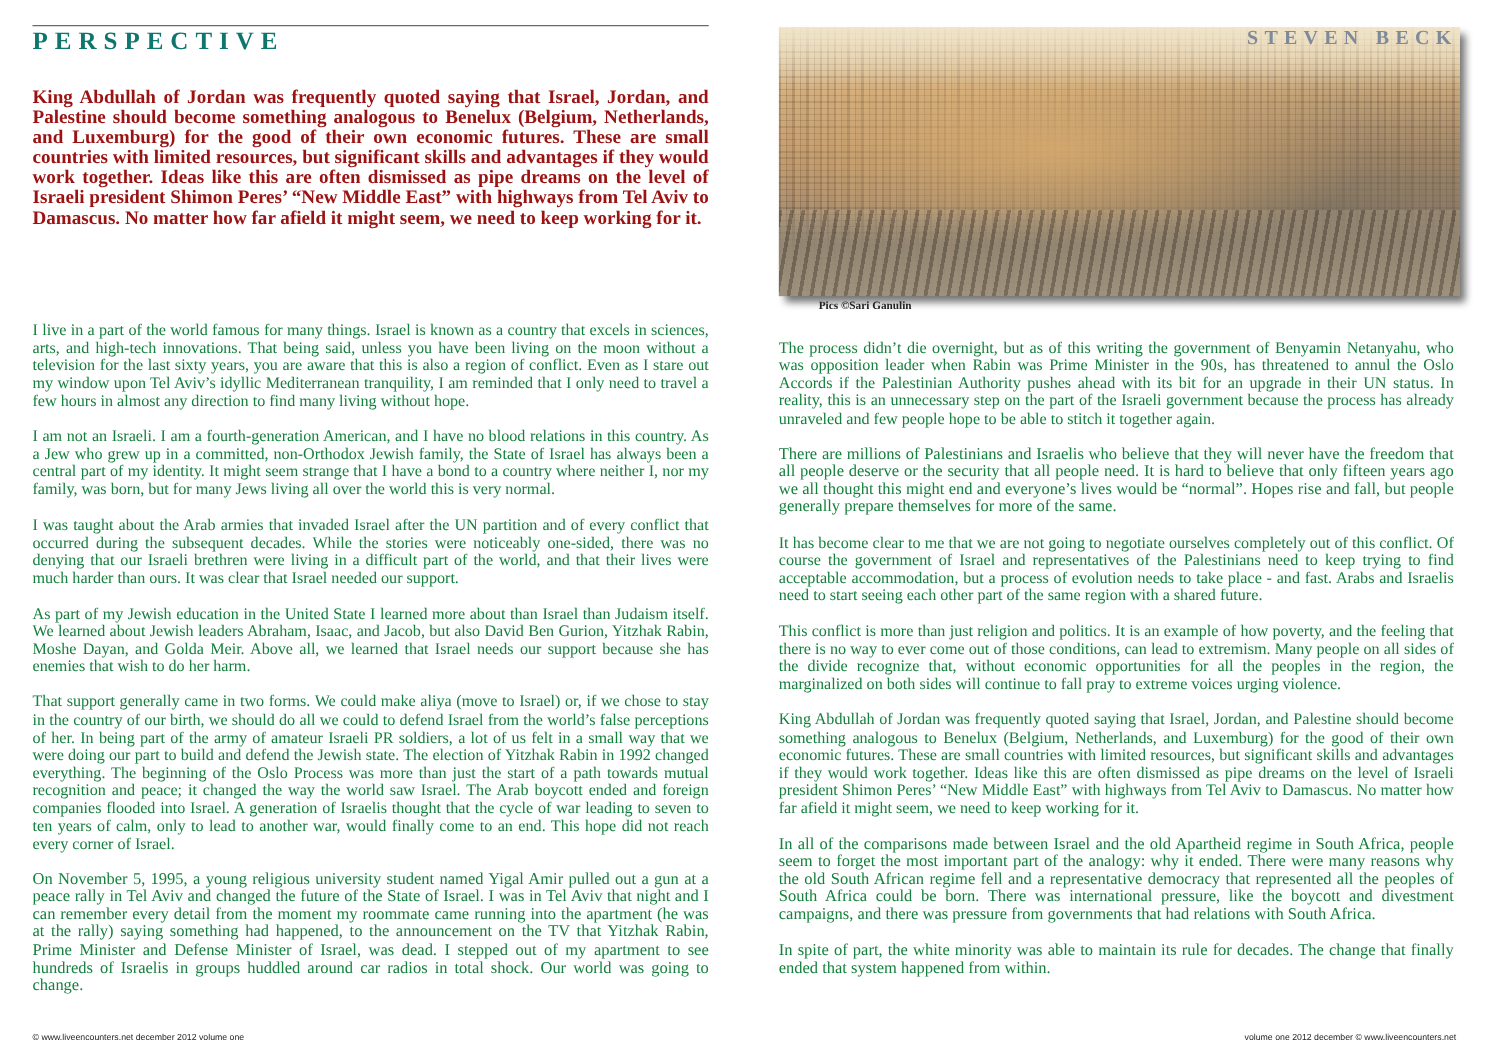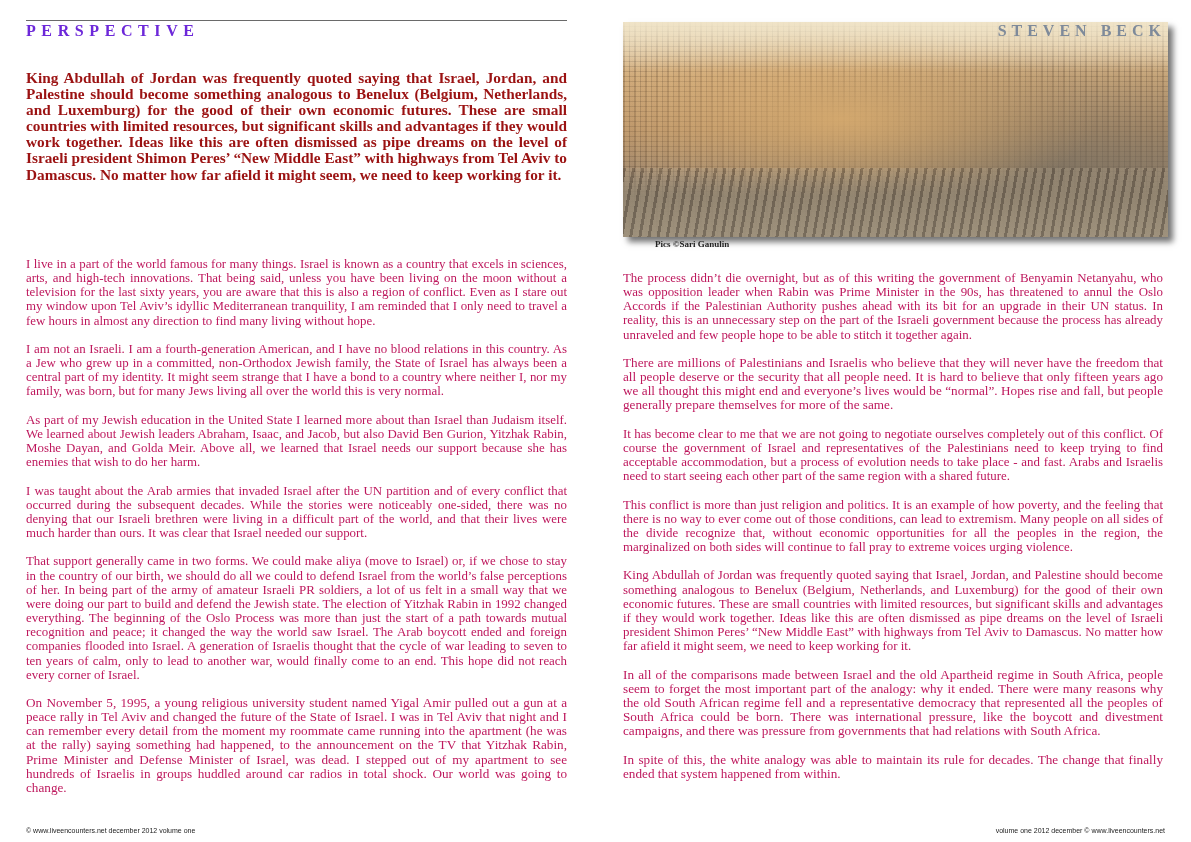--- a/index.html
+++ b/index.html
@@ -7,30 +7,30 @@
       width: 1191px; height: 842px; background: #ffffff; position: relative; overflow: hidden;
       font-family: "DejaVu Serif", "Liberation Serif", serif; color: #1a1a1a;
     }
     .page { position: absolute; top: 0; height: 842px; }
     .page-left { left: 0; width: 595px; }
     .page-right { left: 595px; width: 596px; }
 
     .header-rule { position: absolute; left: 26px; top: 20px; width: 541px; height: 1px; background: #6a6a6a; }
     .section-label {
       position: absolute; left: 26px; top: 22px; font-family: "Liberation Serif", serif;
-      font-weight: bold; font-size: 16px; letter-spacing: 5.6px; color: #6d28d9;
+      font-weight: bold; font-size: 20px; letter-spacing: 5.6px; color: #0f766e;
     }
     .pullquote {
       position: absolute; left: 26px; top: 70px; width: 541px;
       font-family: "Liberation Serif", serif; font-weight: bold; font-size: 15.3px; line-height: 16.1px;
       color: #9b1212; text-align: justify;
     }
     .col {
       position: absolute; font-family: "Liberation Serif", serif; font-size: 12.9px; line-height: 14.15px;
-      text-align: justify; color: #be185d;
+      text-align: justify; color: #15803d;
     }
     .col p { margin: 0 0 14.2px 0; }
     .col p.bold { font-weight: normal; font-size: 13.2px; }
     .col-left { left: 26px; top: 257px; width: 541px; }
     .col-right { left: 28px; top: 256px; width: 540px; margin-top: 15px; }
 
     .photo-wrap {
       position: absolute; left: 28px; top: 22px; width: 545px; height: 215px;
       box-shadow: 5px 5px 6px rgba(0,0,0,0.55);
       overflow: hidden;
@@ -70,22 +70,22 @@
 
 <div class="page page-left">
   <div class="header-rule"></div>
   <div class="section-label">PERSPECTIVE</div>
 
   <div class="pullquote">King Abdullah of Jordan was frequently quoted saying that Israel, Jordan, and Palestine should become something analogous to Benelux (Belgium, Netherlands, and Luxemburg) for the good of their own economic futures. These are small countries with limited resources, but significant skills and advantages if they would work together. Ideas like this are often dismissed as pipe dreams on the level of Israeli president Shimon Peres’ “New Middle East” with highways from Tel Aviv to Damascus. No matter how far afield it might seem, we need to keep working for it.</div>
 
   <div class="col col-left">
     <p>I live in a part of the world famous for many things. Israel is known as a country that excels in sciences, arts, and high-tech innovations. That being said, unless you have been living on the moon without a television for the last sixty years, you are aware that this is also a region of conflict. Even as I stare out my window upon Tel Aviv’s idyllic Mediterranean tranquility, I am reminded that I only need to travel a few hours in almost any direction to find many living without hope.</p>
     <p>I am not an Israeli. I am a fourth-generation American, and I have no blood relations in this country. As a Jew who grew up in a committed, non-Orthodox Jewish family, the State of Israel has always been a central part of my identity. It might seem strange that I have a bond to a country where neither I, nor my family, was born, but for many Jews living all over the world this is very normal.</p>
+    <p>I was taught about the Arab armies that invaded Israel after the UN partition and of every conflict that occurred during the subsequent decades. While the stories were noticeably one-sided, there was no denying that our Israeli brethren were living in a difficult part of the world, and that their lives were much harder than ours. It was clear that Israel needed our support.</p>
     <p>As part of my Jewish education in the United State I learned more about than Israel than Judaism itself. We learned about Jewish leaders Abraham, Isaac, and Jacob, but also David Ben Gurion, Yitzhak Rabin, Moshe Dayan, and Golda Meir. Above all, we learned that Israel needs our support because she has enemies that wish to do her harm.</p>
-    <p>I was taught about the Arab armies that invaded Israel after the UN partition and of every conflict that occurred during the subsequent decades. While the stories were noticeably one-sided, there was no denying that our Israeli brethren were living in a difficult part of the world, and that their lives were much harder than ours. It was clear that Israel needed our support.</p>
     <p>That support generally came in two forms. We could make aliya (move to Israel) or, if we chose to stay in the country of our birth, we should do all we could to defend Israel from the world’s false perceptions of her. In being part of the army of amateur Israeli PR soldiers, a lot of us felt in a small way that we were doing our part to build and defend the Jewish state. The election of Yitzhak Rabin in 1992 changed everything. The beginning of the Oslo Process was more than just the start of a path towards mutual recognition and peace; it changed the way the world saw Israel. The Arab boycott ended and foreign companies flooded into Israel. A generation of Israelis thought that the cycle of war leading to seven to ten years of calm, only to lead to another war, would finally come to an end. This hope did not reach every corner of Israel.</p>
     <p class="bold">On November 5, 1995, a young religious university student named Yigal Amir pulled out a gun at a peace rally in Tel Aviv and changed the future of the State of Israel. I was in Tel Aviv that night and I can remember every detail from the moment my roommate came running into the apartment (he was at the rally) saying something had happened, to the announcement on the TV that Yitzhak Rabin, Prime Minister and Defense Minister of Israel, was dead. I stepped out of my apartment to see hundreds of Israelis in groups huddled around car radios in total shock. Our world was going to change.</p>
   </div>
 
   <div class="footer footer-left">© www.liveencounters.net  december 2012 volume one</div>
 </div>
 
 <div class="page page-right">
   <div class="photo-wrap">
     <div class="photo"></div>
@@ -94,17 +94,17 @@
   </div>
   <div class="photo-credit">Pics ©Sari Ganulin</div>
 
   <div class="col col-right">
     <p>The process didn’t die overnight, but as of this writing the government of Benyamin Netanyahu, who was opposition leader when Rabin was Prime Minister in the 90s, has threatened to annul the Oslo Accords if the Palestinian Authority pushes ahead with its bit for an upgrade in their UN status. In reality, this is an unnecessary step on the part of the Israeli government because the process has already unraveled and few people hope to be able to stitch it together again.</p>
     <p class="bold">There are millions of Palestinians and Israelis who believe that they will never have the freedom that all people deserve or the security that all people need. It is hard to believe that only fifteen years ago we all thought this might end and everyone’s lives would be “normal”. Hopes rise and fall, but people generally prepare themselves for more of the same.</p>
     <p>It has become clear to me that we are not going to negotiate ourselves completely out of this conflict. Of course the government of Israel and representatives of the Palestinians need to keep trying to find acceptable accommodation, but a process of evolution needs to take place - and fast. Arabs and Israelis need to start seeing each other part of the same region with a shared future.</p>
     <p>This conflict is more than just religion and politics. It is an example of how poverty, and the feeling that there is no way to ever come out of those conditions, can lead to extremism. Many people on all sides of the divide recognize that, without economic opportunities for all the peoples in the region, the marginalized on both sides will continue to fall pray to extreme voices urging violence.</p>
     <p>King Abdullah of Jordan was frequently quoted saying that Israel, Jordan, and Palestine should become something analogous to Benelux (Belgium, Netherlands, and Luxemburg) for the good of their own economic futures. These are small countries with limited resources, but significant skills and advantages if they would work together. Ideas like this are often dismissed as pipe dreams on the level of Israeli president Shimon Peres’ “New Middle East” with highways from Tel Aviv to Damascus. No matter how far afield it might seem, we need to keep working for it.</p>
     <p class="bold">In all of the comparisons made between Israel and the old Apartheid regime in South Africa, people seem to forget the most important part of the analogy: why it ended. There were many reasons why the old South African regime fell and a representative democracy that represented all the peoples of South Africa could be born. There was international pressure, like the boycott and divestment campaigns, and there was pressure from governments that had relations with South Africa.</p>
-    <p class="bold">In spite of this, the white analogy was able to maintain its rule for decades. The change that finally ended that system happened from within.</p>
+    <p class="bold">In spite of part, the white minority was able to maintain its rule for decades. The change that finally ended that system happened from within.</p>
   </div>
 
   <div class="footer footer-right">volume one 2012 december © www.liveencounters.net</div>
 </div>
 
 </body></html>

